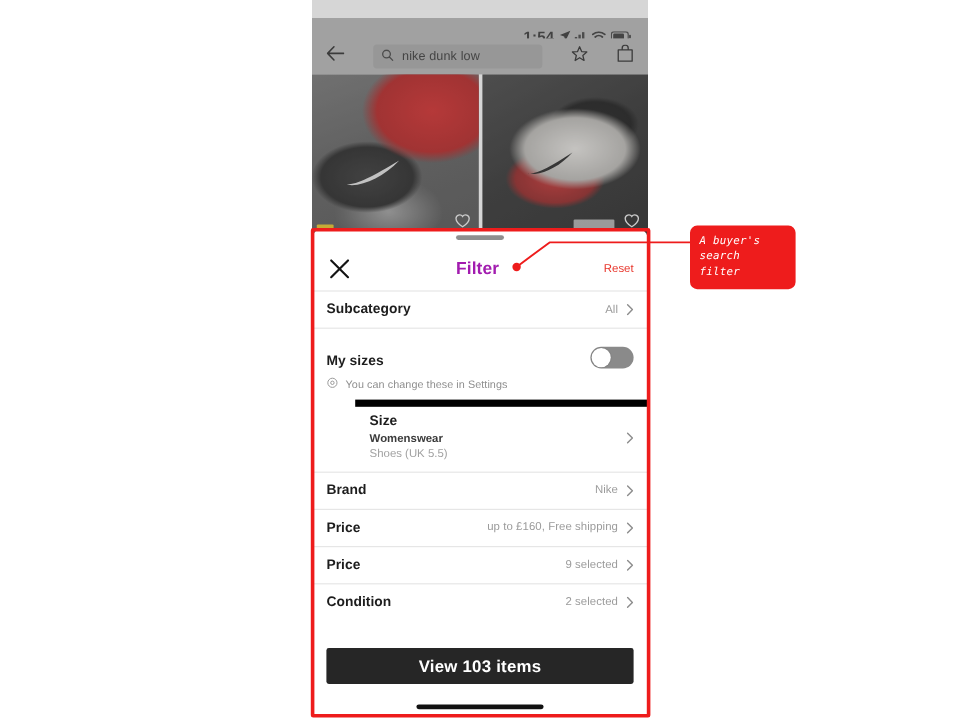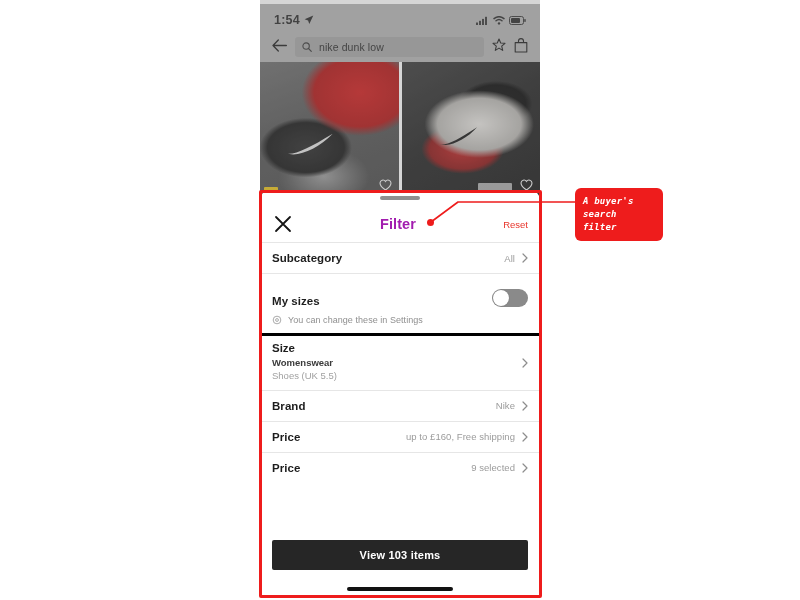--- a/index.html
+++ b/index.html
@@ -14,33 +14,33 @@
   
   #phone {
     position: absolute; left: 260px; top: 0; width: 280px; height: 600px;
     background: #ffffff; overflow: hidden;
   }
 
   
   .backdrop { position: absolute; left: 0; top: 0; width: 280px; height: 200px; }
 
   .statusbar {
-    position: absolute; left: 0; top: 4px; width: 280px; height: 32px;
+    position: absolute; left: 0; top: 15px; width: 280px; height: 32px;
     background: #b4b4b4;
-    display: flex; align-items: center; justify-content: space-between;
+    display: flex; align-items: center; justify-content: flex-end;
     padding: 0 14px;
   }
   .st-left { display: flex; align-items: center; gap: 4px; }
   .st-time { font-size: 12.5px; font-weight: 700; color: #2b2b2b; letter-spacing: .2px; }
   .st-right { display: flex; align-items: center; gap: 4px; }
 
   .searchbar {
     position: absolute; left: 0; top: 32px; width: 280px; height: 30px;
     background: #b4b4b4;
-    display: flex; align-items: center; gap: 8px; padding: 0 12px;
+    display: flex; align-items: center; gap: 24px; padding: 0 12px;
   }
   .search-pill {
     flex: 1; height: 20px; background: #a5a5a5; border-radius: 3px;
     display: flex; align-items: center; gap: 7px; padding: 0 7px;
   }
   .search-text { font-size: 10.5px; color: #2e2e2e; letter-spacing: .1px; }
 
   
   .photos {
     position: absolute; left: 0; top: 62px; width: 280px; height: 138px;
@@ -127,31 +127,31 @@
   }
 
   .row-note {
     display: flex; align-items: center; gap: 6px;
     padding: 0 12px; height: 26px;
   }
   .note-text { font-size: 9px; color: #8f8f8f; letter-spacing: .05px; }
 
   .row-size {
     display: block; padding: 6px 12px 7px 12px;
-    border-top: 3px solid #000000; position: relative;
+    border-top: 6px solid #000000; position: relative; margin-left: 36px;
   }
   .size-title { font-size: 11.5px; font-weight: 700; color: #1d1d1d; margin-bottom: 3px; }
   .size-l1 { font-size: 9.5px; font-weight: 700; color: #3b3b3b; line-height: 1.35; }
   .size-l2 { font-size: 9.5px; color: #a1a1a1; line-height: 1.35; }
   .size-chev { position: absolute; right: 12px; top: 50%; transform: translateY(-50%); }
 
   .cta-wrap { position: absolute; left: 0; top: 350px; width: 280px; padding: 0 12px; }
   .cta {
     width: 100%; height: 30px; background: #262626; border: none; border-radius: 2px;
-    color: #ffffff; font-size: 11px; font-weight: 700; letter-spacing: .2px;
+    color: #ffffff; font-size: 14px; font-weight: 700; letter-spacing: .2px;
     font-family: "Liberation Sans", sans-serif; cursor: pointer;
   }
   .home-ind {
     position: absolute; left: 50%; bottom: 9px; transform: translateX(-50%);
     width: 106px; height: 4px; border-radius: 2px; background: #111;
   }
 
   
   .hl-box {
     position: absolute; left: 259px; top: 190px; width: 283px; height: 408px;
@@ -159,21 +159,21 @@
   }
   .ann-dot {
     position: absolute; left: 427px; top: 219px; width: 7px; height: 7px;
     border-radius: 50%; background: #ee1c1c;
   }
   .ann-svg { position: absolute; left: 0; top: 0; width: 800px; height: 600px; pointer-events: none; }
   .callout {
     position: absolute; left: 575px; top: 188px; width: 88px;
     background: #ee1c1c; border-radius: 6px; padding: 7px 8px;
     color: #ffffff; font-family: "DejaVu Sans Mono", monospace;
-    font-style: italic; font-weight: 700; font-size: 9px; line-height: 1.45;
+    font-style: italic; font-weight: 400; font-size: 9px; line-height: 1.45;
     letter-spacing: .2px;
   }
 </style>
 </head>
 <body>
 
 <div id="stage">
 
   <div id="phone">
 
@@ -352,20 +352,30 @@
           <span class="row-label">Price</span>
           <span class="row-spacer"></span>
           <span class="row-value">9 selected</span>
           <span class="chev">
             <svg width="6" height="10" viewBox="0 0 6 10">
                 <path d="M1 1 L5 5 L1 9" stroke="#8d8d8d" stroke-width="1.2" fill="none" stroke-linecap="round" stroke-linejoin="round"></path>
               </svg>
           </span>
         </div>
 
+        <div class="row">
+          <span class="row-label">Condition</span>
+          <span class="row-spacer"></span>
+          <span class="row-value">2 selected</span>
+          <span class="chev">
+            <svg width="6" height="10" viewBox="0 0 6 10">
+                <path d="M1 1 L5 5 L1 9" stroke="#8d8d8d" stroke-width="1.2" fill="none" stroke-linecap="round" stroke-linejoin="round"></path>
+              </svg>
+          </span>
+        </div>
       </div>
 
       <div class="cta-wrap">
         <button class="cta">View 103 items</button>
       </div>
 
       <div class="home-ind"></div>
     </div>
   </div>
 

